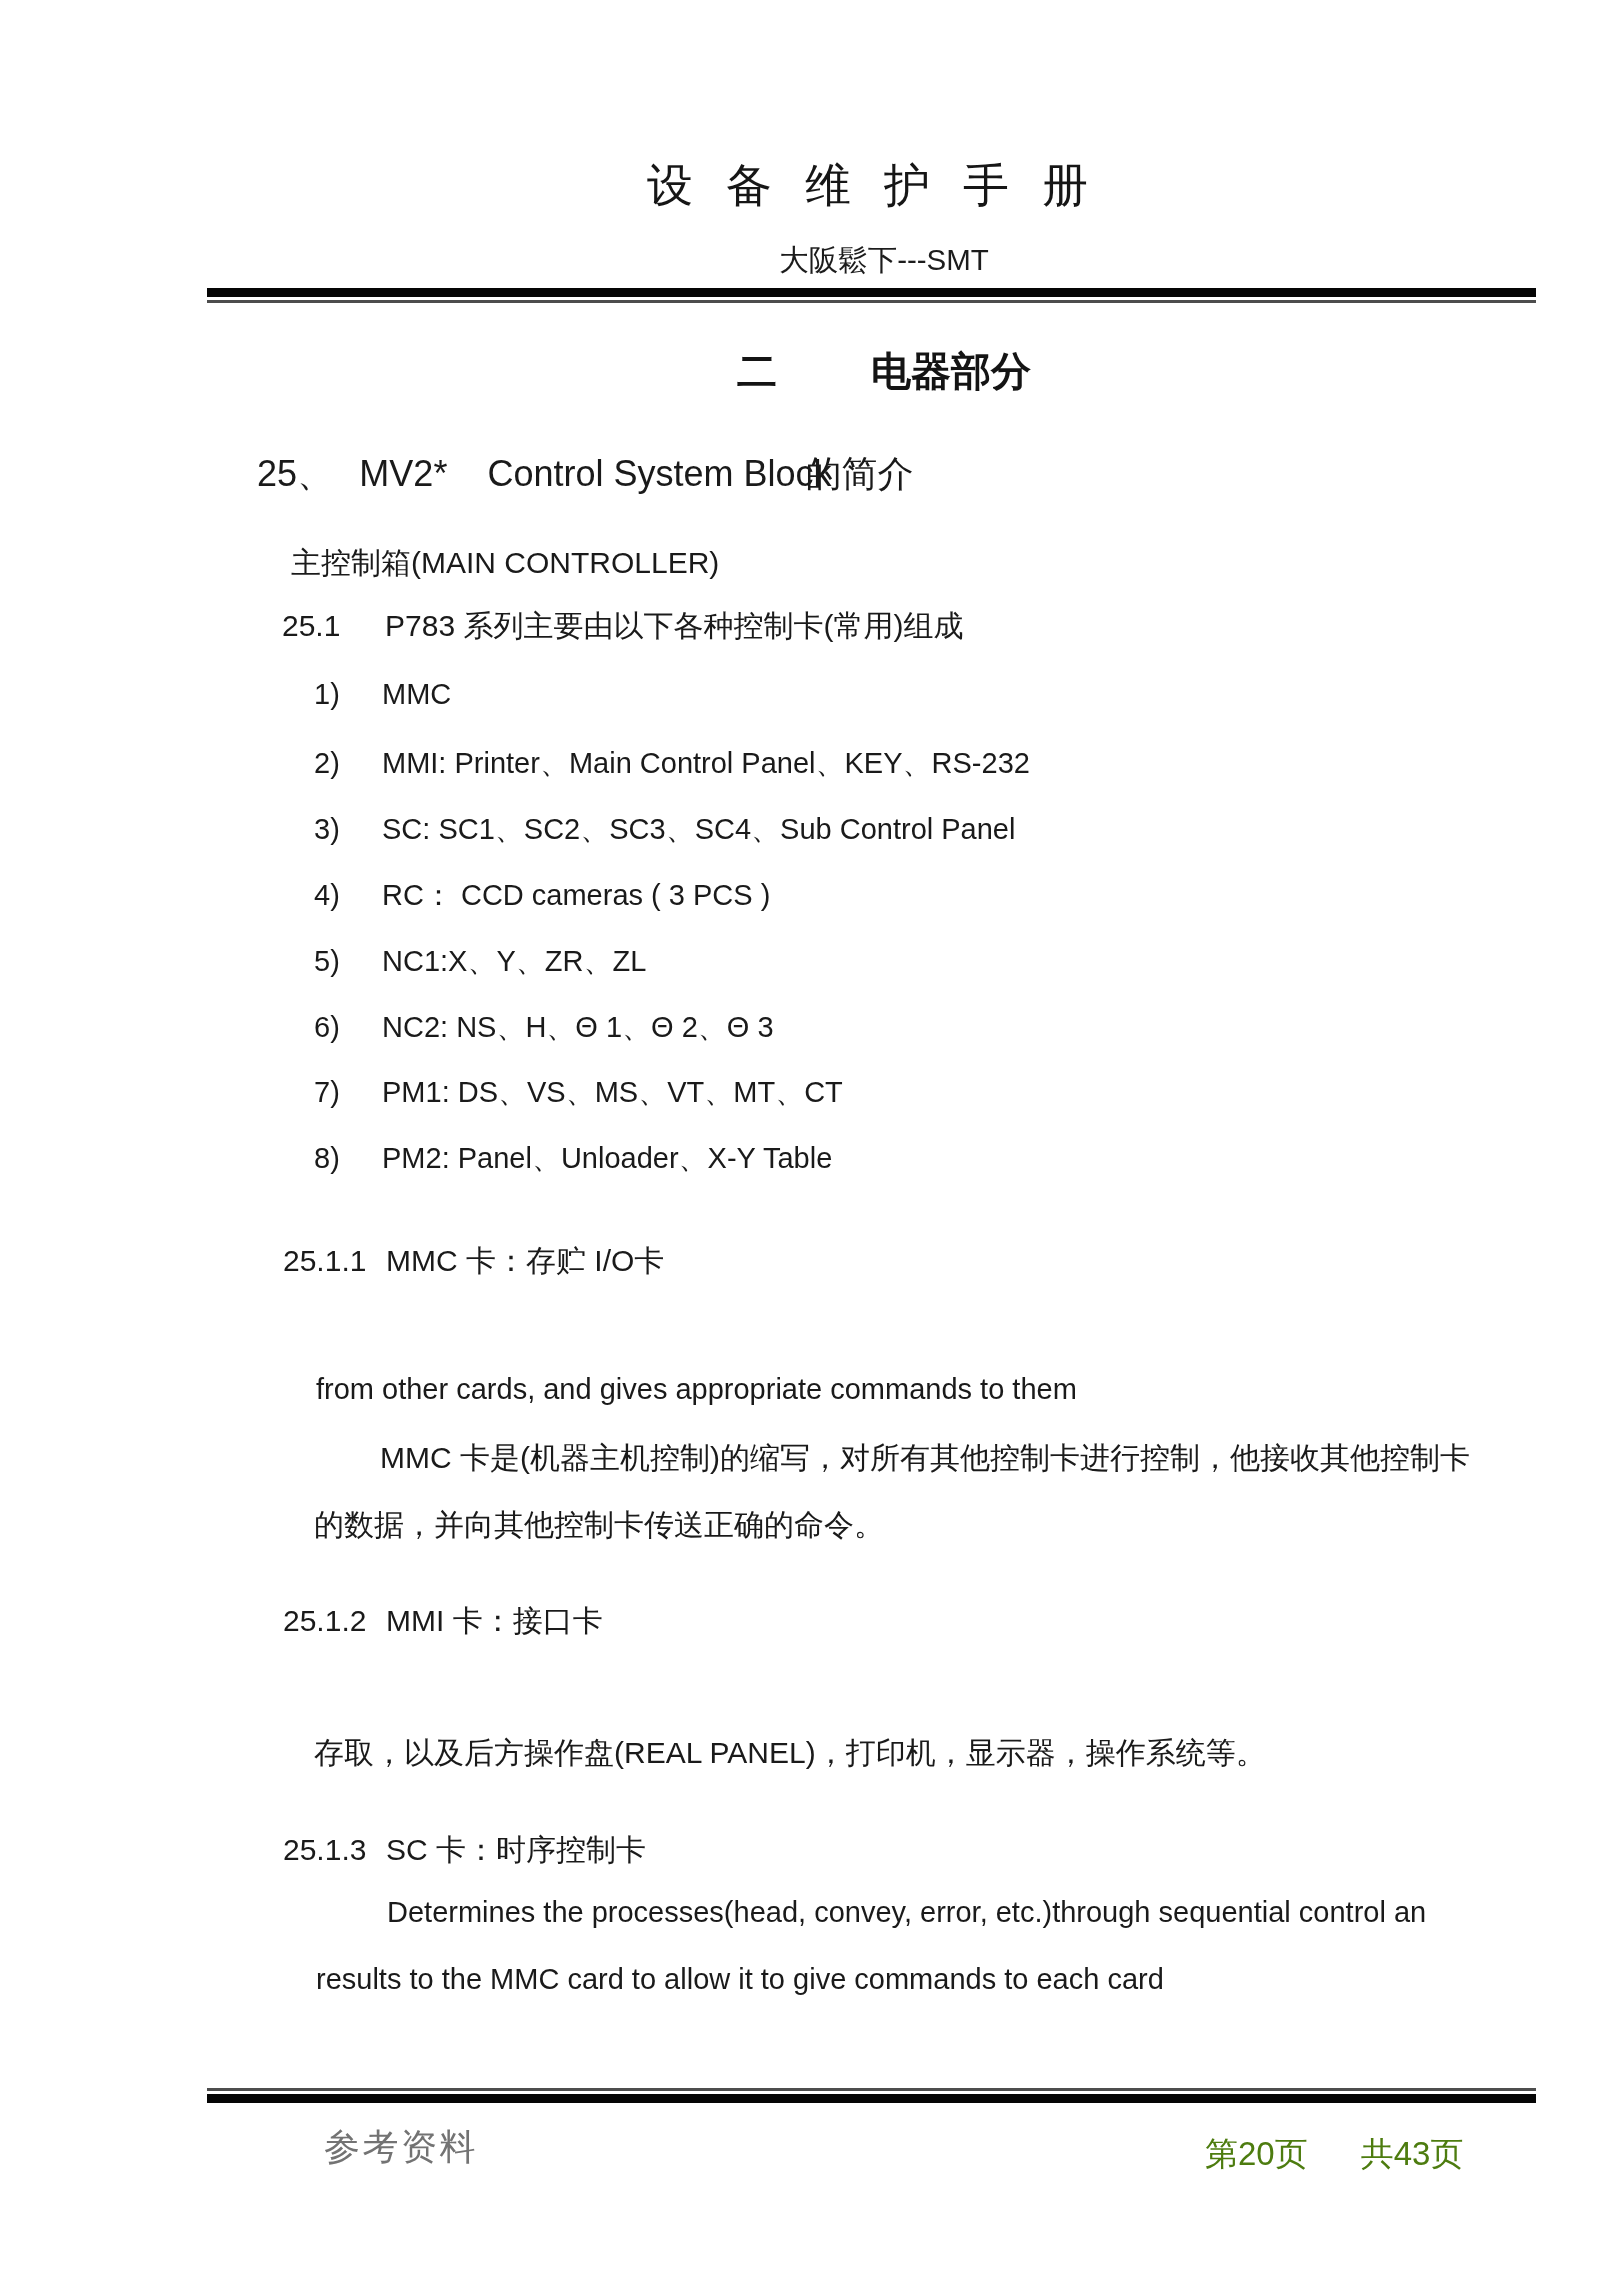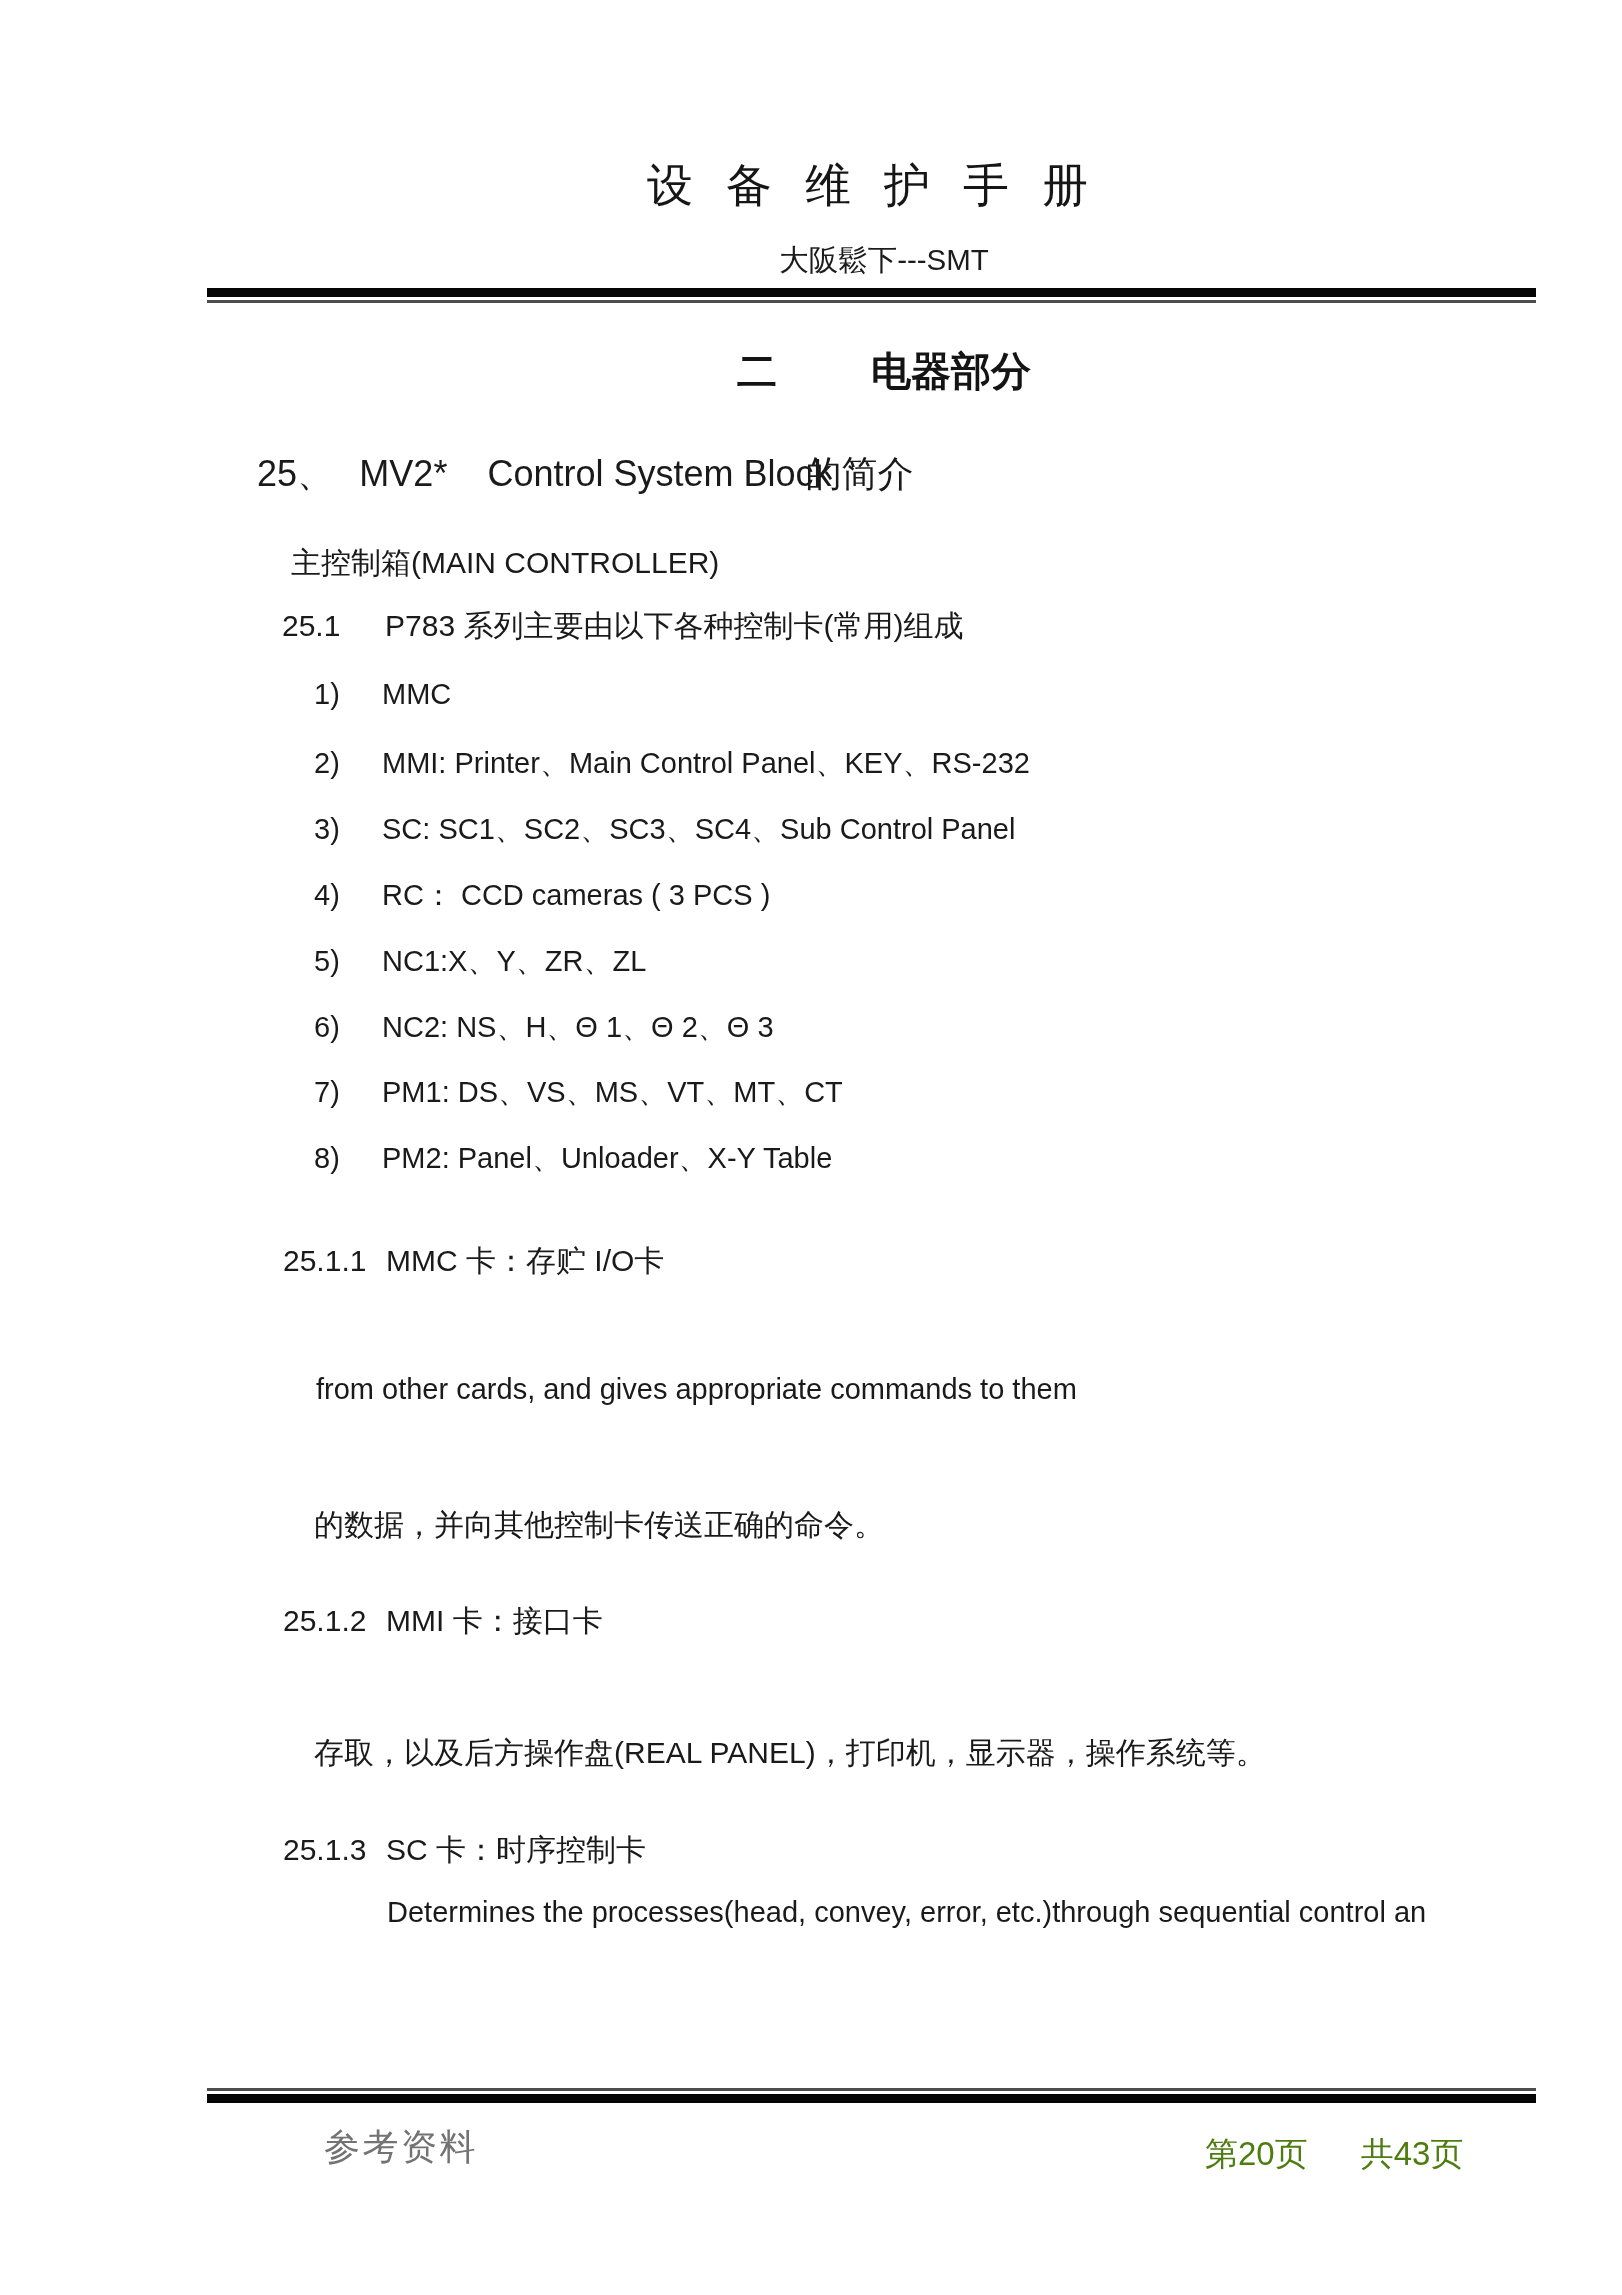--- a/index.html
+++ b/index.html
@@ -109,31 +109,33 @@
     <span class="inum">7)</span><span class="itext">PM1: DS、VS、MS、VT、MT、CT</span>
   </div>
   <div class="abs item" style="top:1139px">
     <span class="inum">8)</span><span class="itext">PM2: Panel、Unloader、X-Y Table</span>
   </div>
 
   <div class="abs shead" style="top:1241px">
     <span class="snum">25.1.1</span><span>MMC 卡：存贮 I/O卡</span>
   </div>
   <div class="abs pline en" style="top:1373px;left:316px">from other cards, and gives appropriate commands to them</div>
+  <div class="abs pline cn" style="top:1438px;left:380px">MMC 卡是(机器主机控制)的缩写，对所有其他控制卡进行控制，他接收其他控制卡</div>
   <div class="abs pline cn" style="top:1505px;left:314px">的数据，并向其他控制卡传送正确的命令。</div>
 
   <div class="abs shead" style="top:1601px">
     <span class="snum">25.1.2</span><span>MMI 卡：接口卡</span>
   </div>
   <div class="abs pline cn" style="top:1733px;left:314px">存取，以及后方操作盘(REAL PANEL)，打印机，显示器，操作系统等。</div>
 
   <div class="abs shead" style="top:1830px">
     <span class="snum">25.1.3</span><span>SC 卡：时序控制卡</span>
   </div>
   <div class="abs pline en" style="top:1896px;left:387px">Determines the processes(head, convey, error, etc.)through sequential control an</div>
+  <div class="abs pline en" style="top:1963px;left:316px">results to the MMC card to allow it to give commands to each card</div>
 
   <div class="abs rule rule-footer">
     <div class="bar-thin"></div>
     <div class="rule-gap"></div>
     <div class="bar-thick"></div>
   </div>
 
   <div class="abs footer-left">参考资料</div>
   <div class="abs footer-pages">
     <span>第20页</span>

